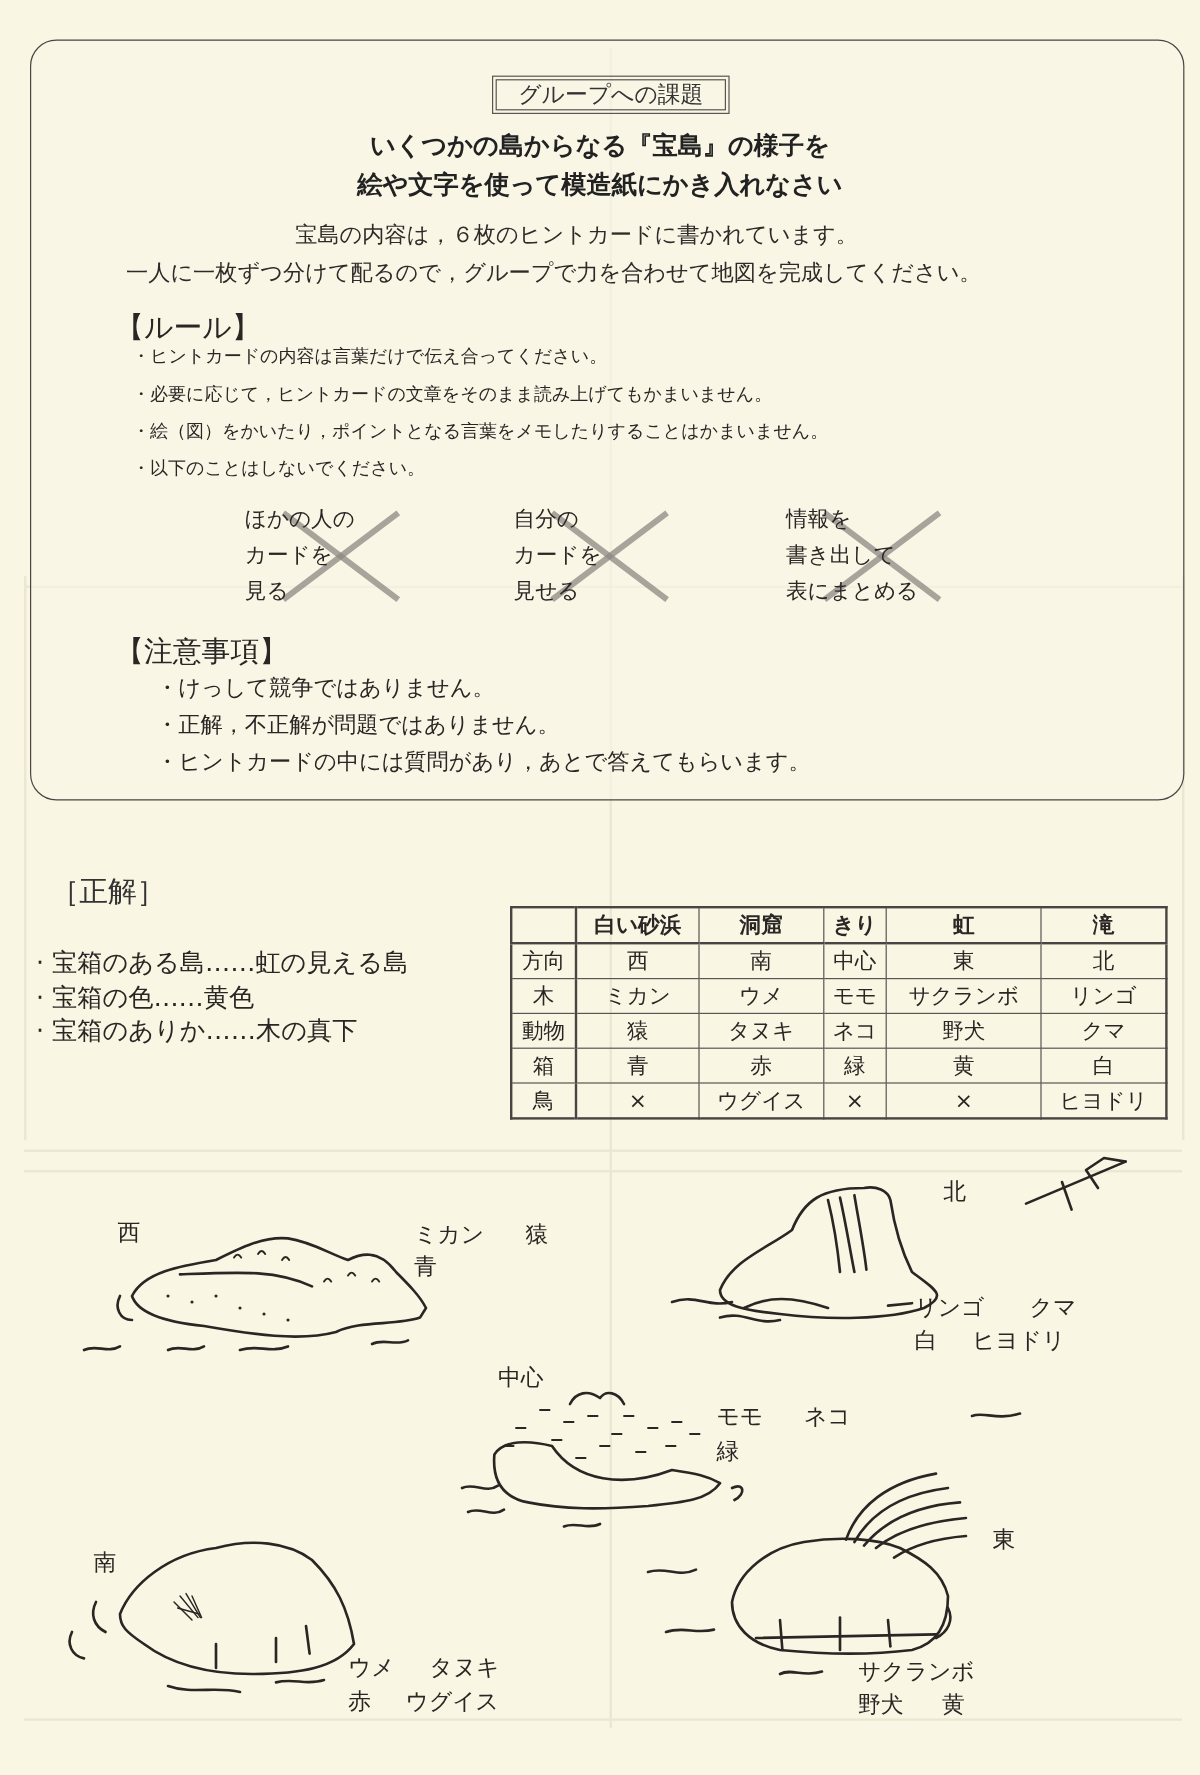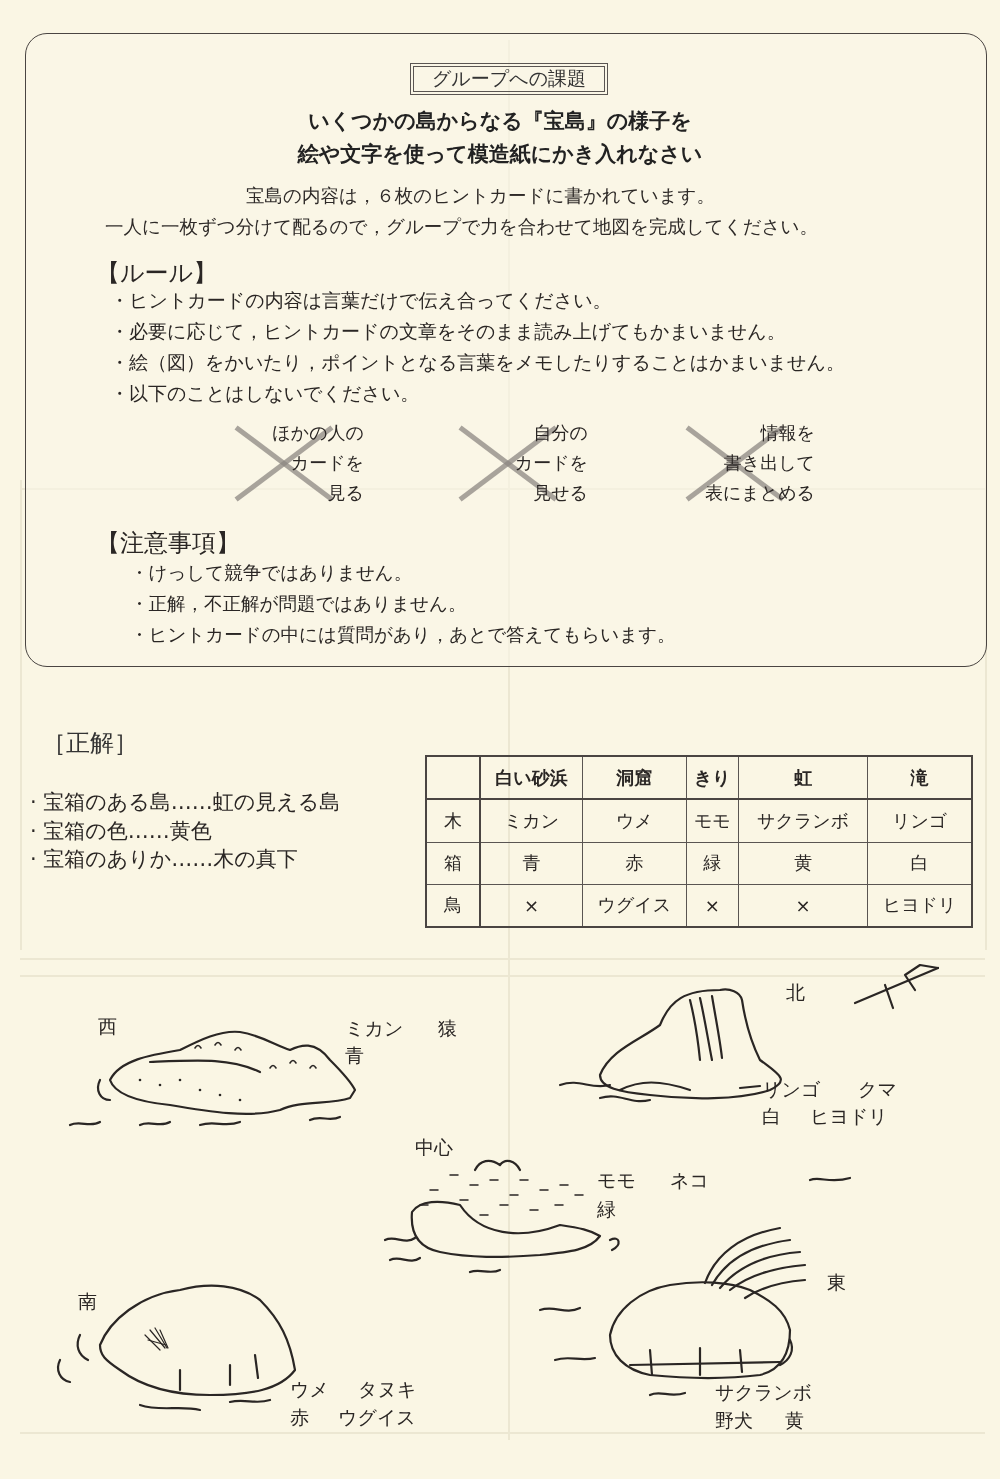--- a/index.html
+++ b/index.html
@@ -33,29 +33,29 @@
       font-size: 21px; font-weight: bold; color: #222;
     }
     .intro {
       position: absolute; font-size: 18.5px; color: #2e2a28; white-space: nowrap;
       font-family: "DejaVu Serif", "Liberation Serif", serif;
     }
     .section-label {
       position: absolute; font-size: 24px; color: #2a2624; white-space: nowrap;
     }
     .rule-item {
-      position: absolute; left: 110px; font-size: 19px; color: #2a2624; white-space: nowrap; font-family: Liberation Serif, serif;
+      position: absolute; left: 110px; font-size: 15px; color: #2a2624; white-space: nowrap; font-family: Liberation Serif, serif;
     }
     .note-item {
       position: absolute; left: 130px; font-size: 18.5px; color: #2a2624; white-space: nowrap;
       font-family: "DejaVu Serif", "Liberation Serif", serif;
     }
     .ban {
       position: absolute; width: 160px; height: 90px;
-      display: flex; flex-direction: column; align-items: flex-end; justify-content: space-between;
+      display: flex; flex-direction: column; align-items: flex-start; justify-content: space-between;
       font-size: 18px; color: #2a2624;
     }
     .ban .cross {
       position: absolute; left: 50%; top: 50%; width: 0; height: 0;
     }
     .ban .cross::before, .ban .cross::after {
       content: ""; position: absolute; width: 120px; height: 5px; left: -60px; top: -2px;
       background: rgba(140,135,130,0.75);
     }
     .ban .cross::before { transform: rotate(37deg); }
@@ -147,26 +147,42 @@
   <tbody>
       <tr>
     <th style="width:52px;border-right:2px solid #4a4542;"></th>
     <th>白い砂浜</th>
     <th>洞窟</th>
     <th>きり</th>
     <th>虹</th>
     <th>滝</th>
   </tr>
   <tr>
+    <td class="rowhead">方向</td>
+    <td>西</td>
+    <td>南</td>
+    <td>中心</td>
+    <td>東</td>
+    <td>北</td>
+  </tr>
+  <tr>
     <td class="rowhead">木</td>
     <td>ミカン</td>
     <td>ウメ</td>
     <td>モモ</td>
     <td>サクランボ</td>
     <td>リンゴ</td>
+  </tr>
+  <tr>
+    <td class="rowhead">動物</td>
+    <td>猿</td>
+    <td>タヌキ</td>
+    <td>ネコ</td>
+    <td>野犬</td>
+    <td>クマ</td>
   </tr>
   <tr>
     <td class="rowhead">箱</td>
     <td>青</td>
     <td>赤</td>
     <td>緑</td>
     <td>黄</td>
     <td>白</td>
   </tr>
   <tr>

